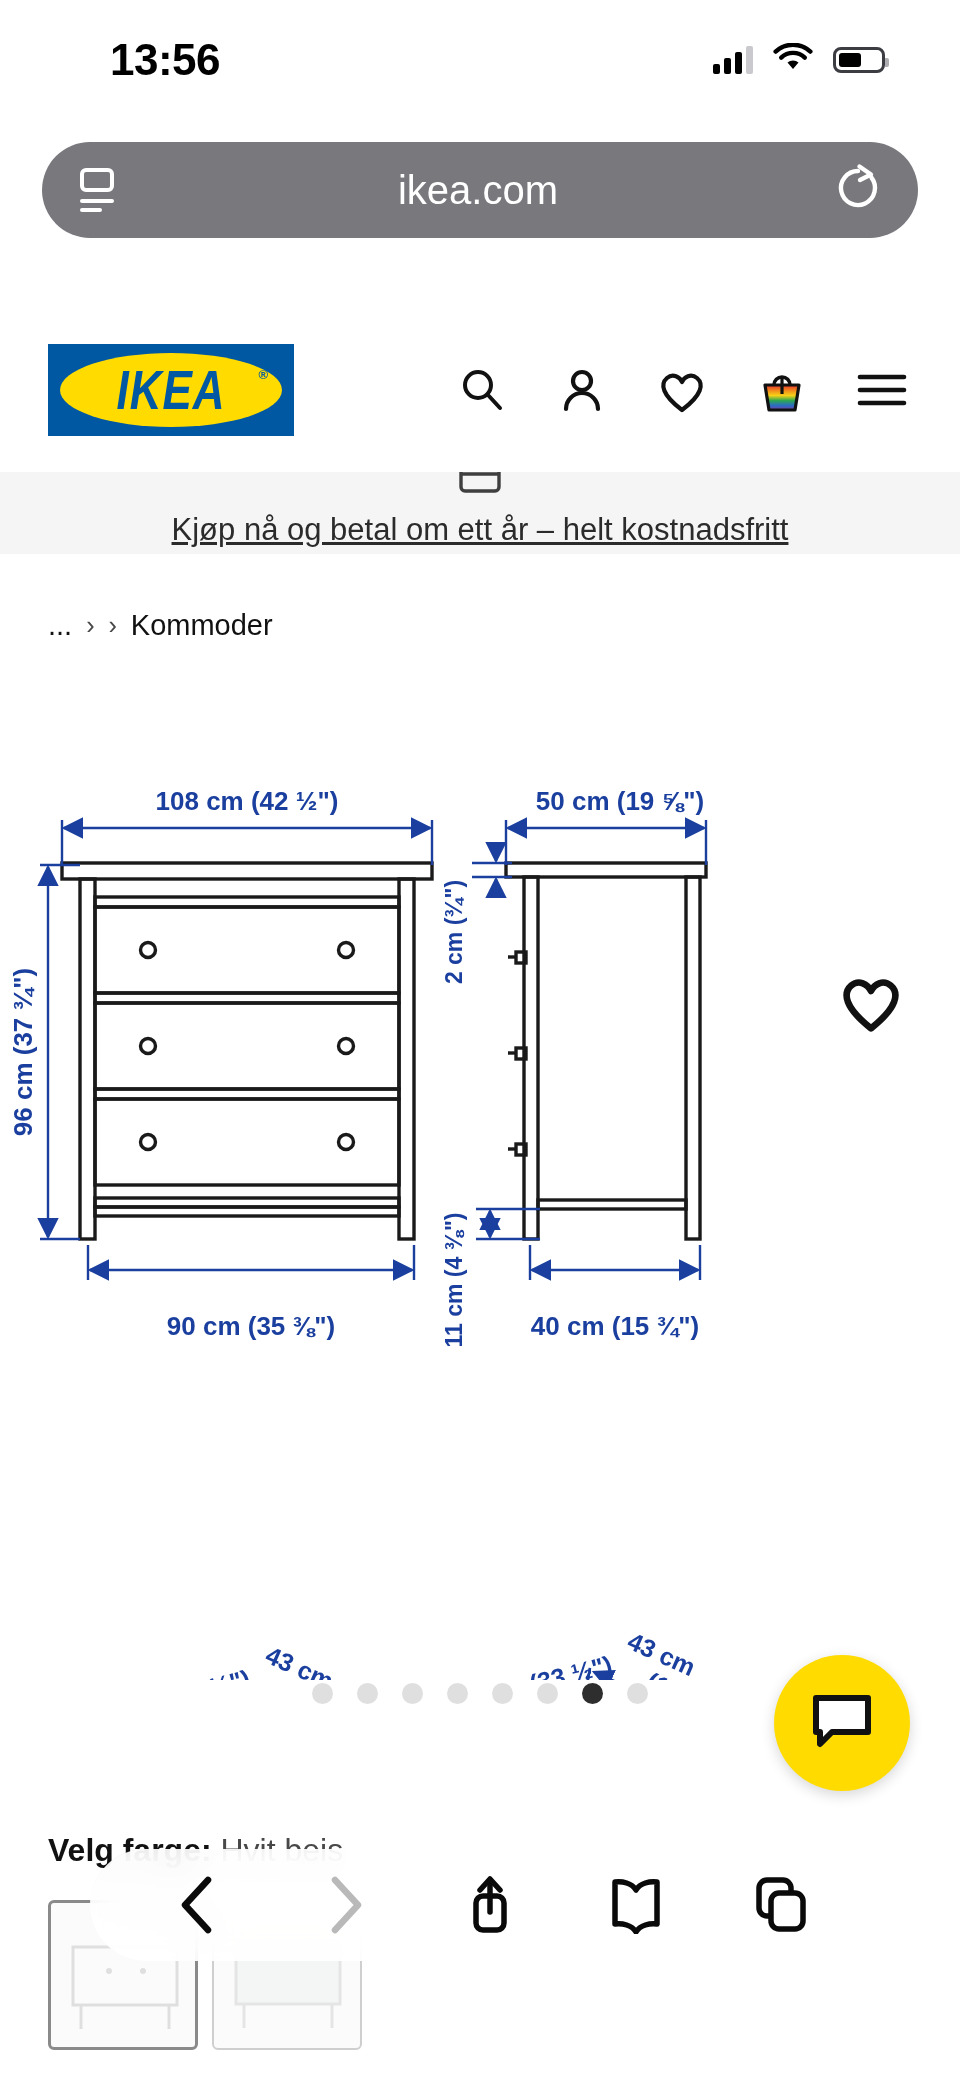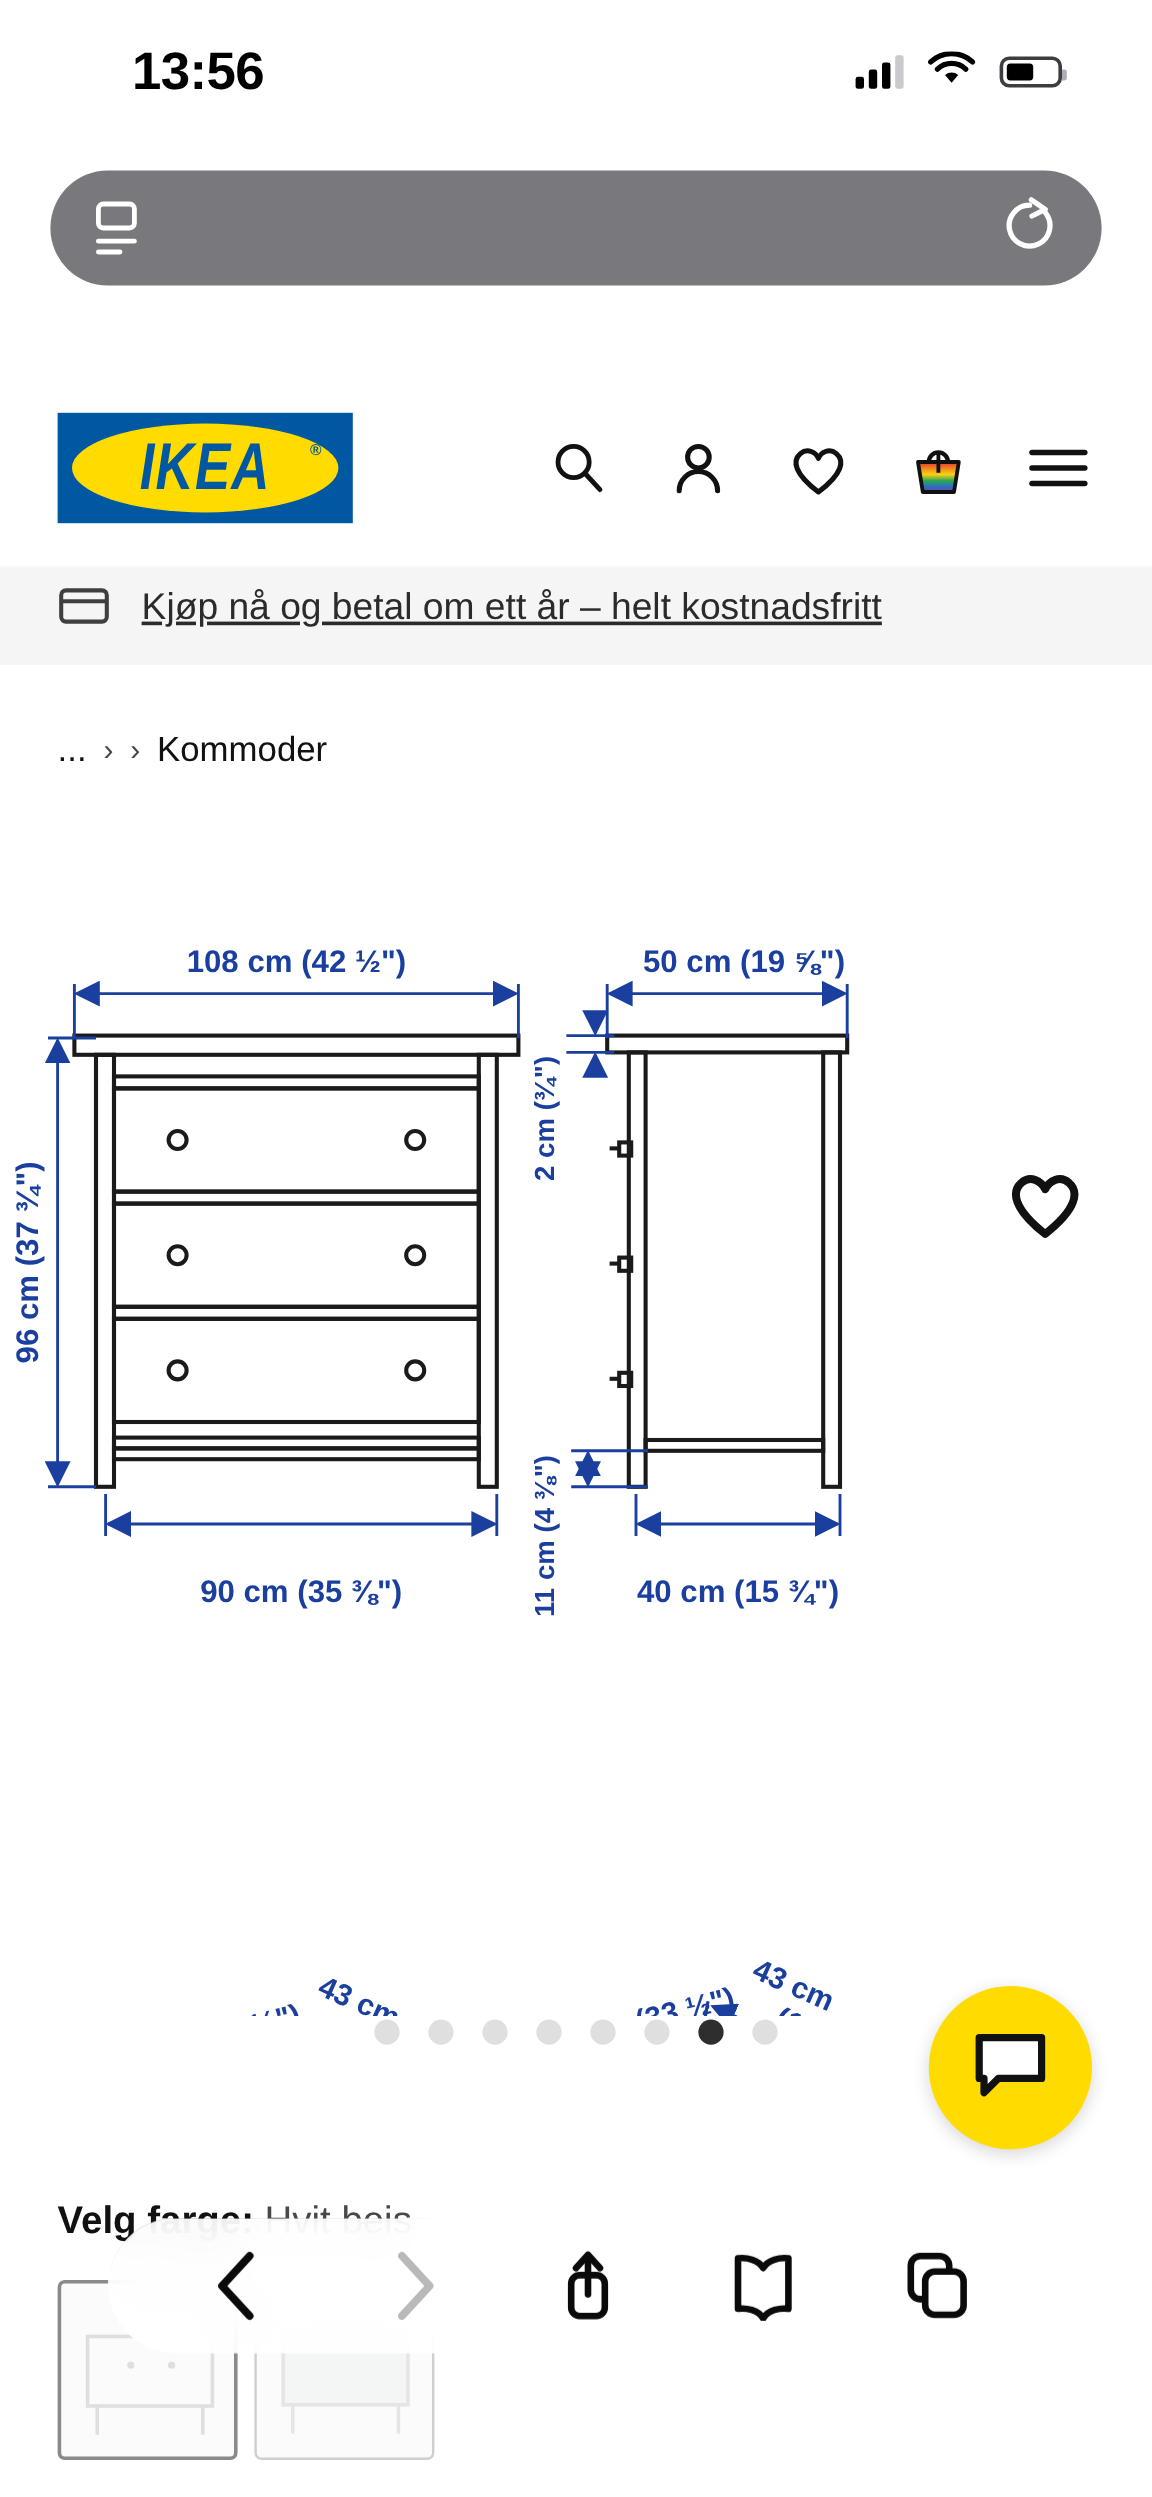--- a/index.html
+++ b/index.html
@@ -71,20 +71,21 @@
   }
   .ikea-reg{ position:absolute; right:14px; top:14px; font-size:13px; color:#0058a3; font-weight:700;}
   .header-icons{ margin-left:auto; display:flex; align-items:center; gap:48px;}
   .hicon{ width:52px;height:52px; display:flex;align-items:center;justify-content:center;}
 
   
   .promo{
     position:absolute; left:0; top:472px; width:960px; height:82px;
     background:#f5f5f5; display:flex; align-items:center; padding:0 48px; gap:26px;
     overflow:hidden;
+    flex-direction:column;
   }
   .promo-text{
     font-size:31px; color:#2b2b2b; text-decoration:underline; white-space:nowrap;
     margin-top:-14px;
   }
   .promo-icon{ flex:none; margin-top:-12px;}
 
   
   .breadcrumb{
     position:absolute; left:0; top:590px; width:960px; height:70px;
@@ -172,20 +173,21 @@
       </span>
   </div>
 </div>
 
 <div class="urlbar">
   <span class="reader-icon">
     <span class="b1"></span>
       <span class="b2"></span>
       <span class="b3"></span>
   </span>
+  <span class="url-text">ikea.com</span>
   <span>
     <svg width="52" height="52" viewBox="0 0 52 52">
       <path d="M26 9 a17 17 0 1 0 13.5 6.7" fill="none" stroke="#fff" stroke-width="4.4" stroke-linecap="round"></path>
       <path d="M27.5 4.5 L39 12.5 L28 18" fill="none" stroke="#fff" stroke-width="4.4" stroke-linecap="round" stroke-linejoin="round"></path>
     </svg>
   </span>
 </div>
 
 <div class="site-header">
   <div class="ikea-logo">

